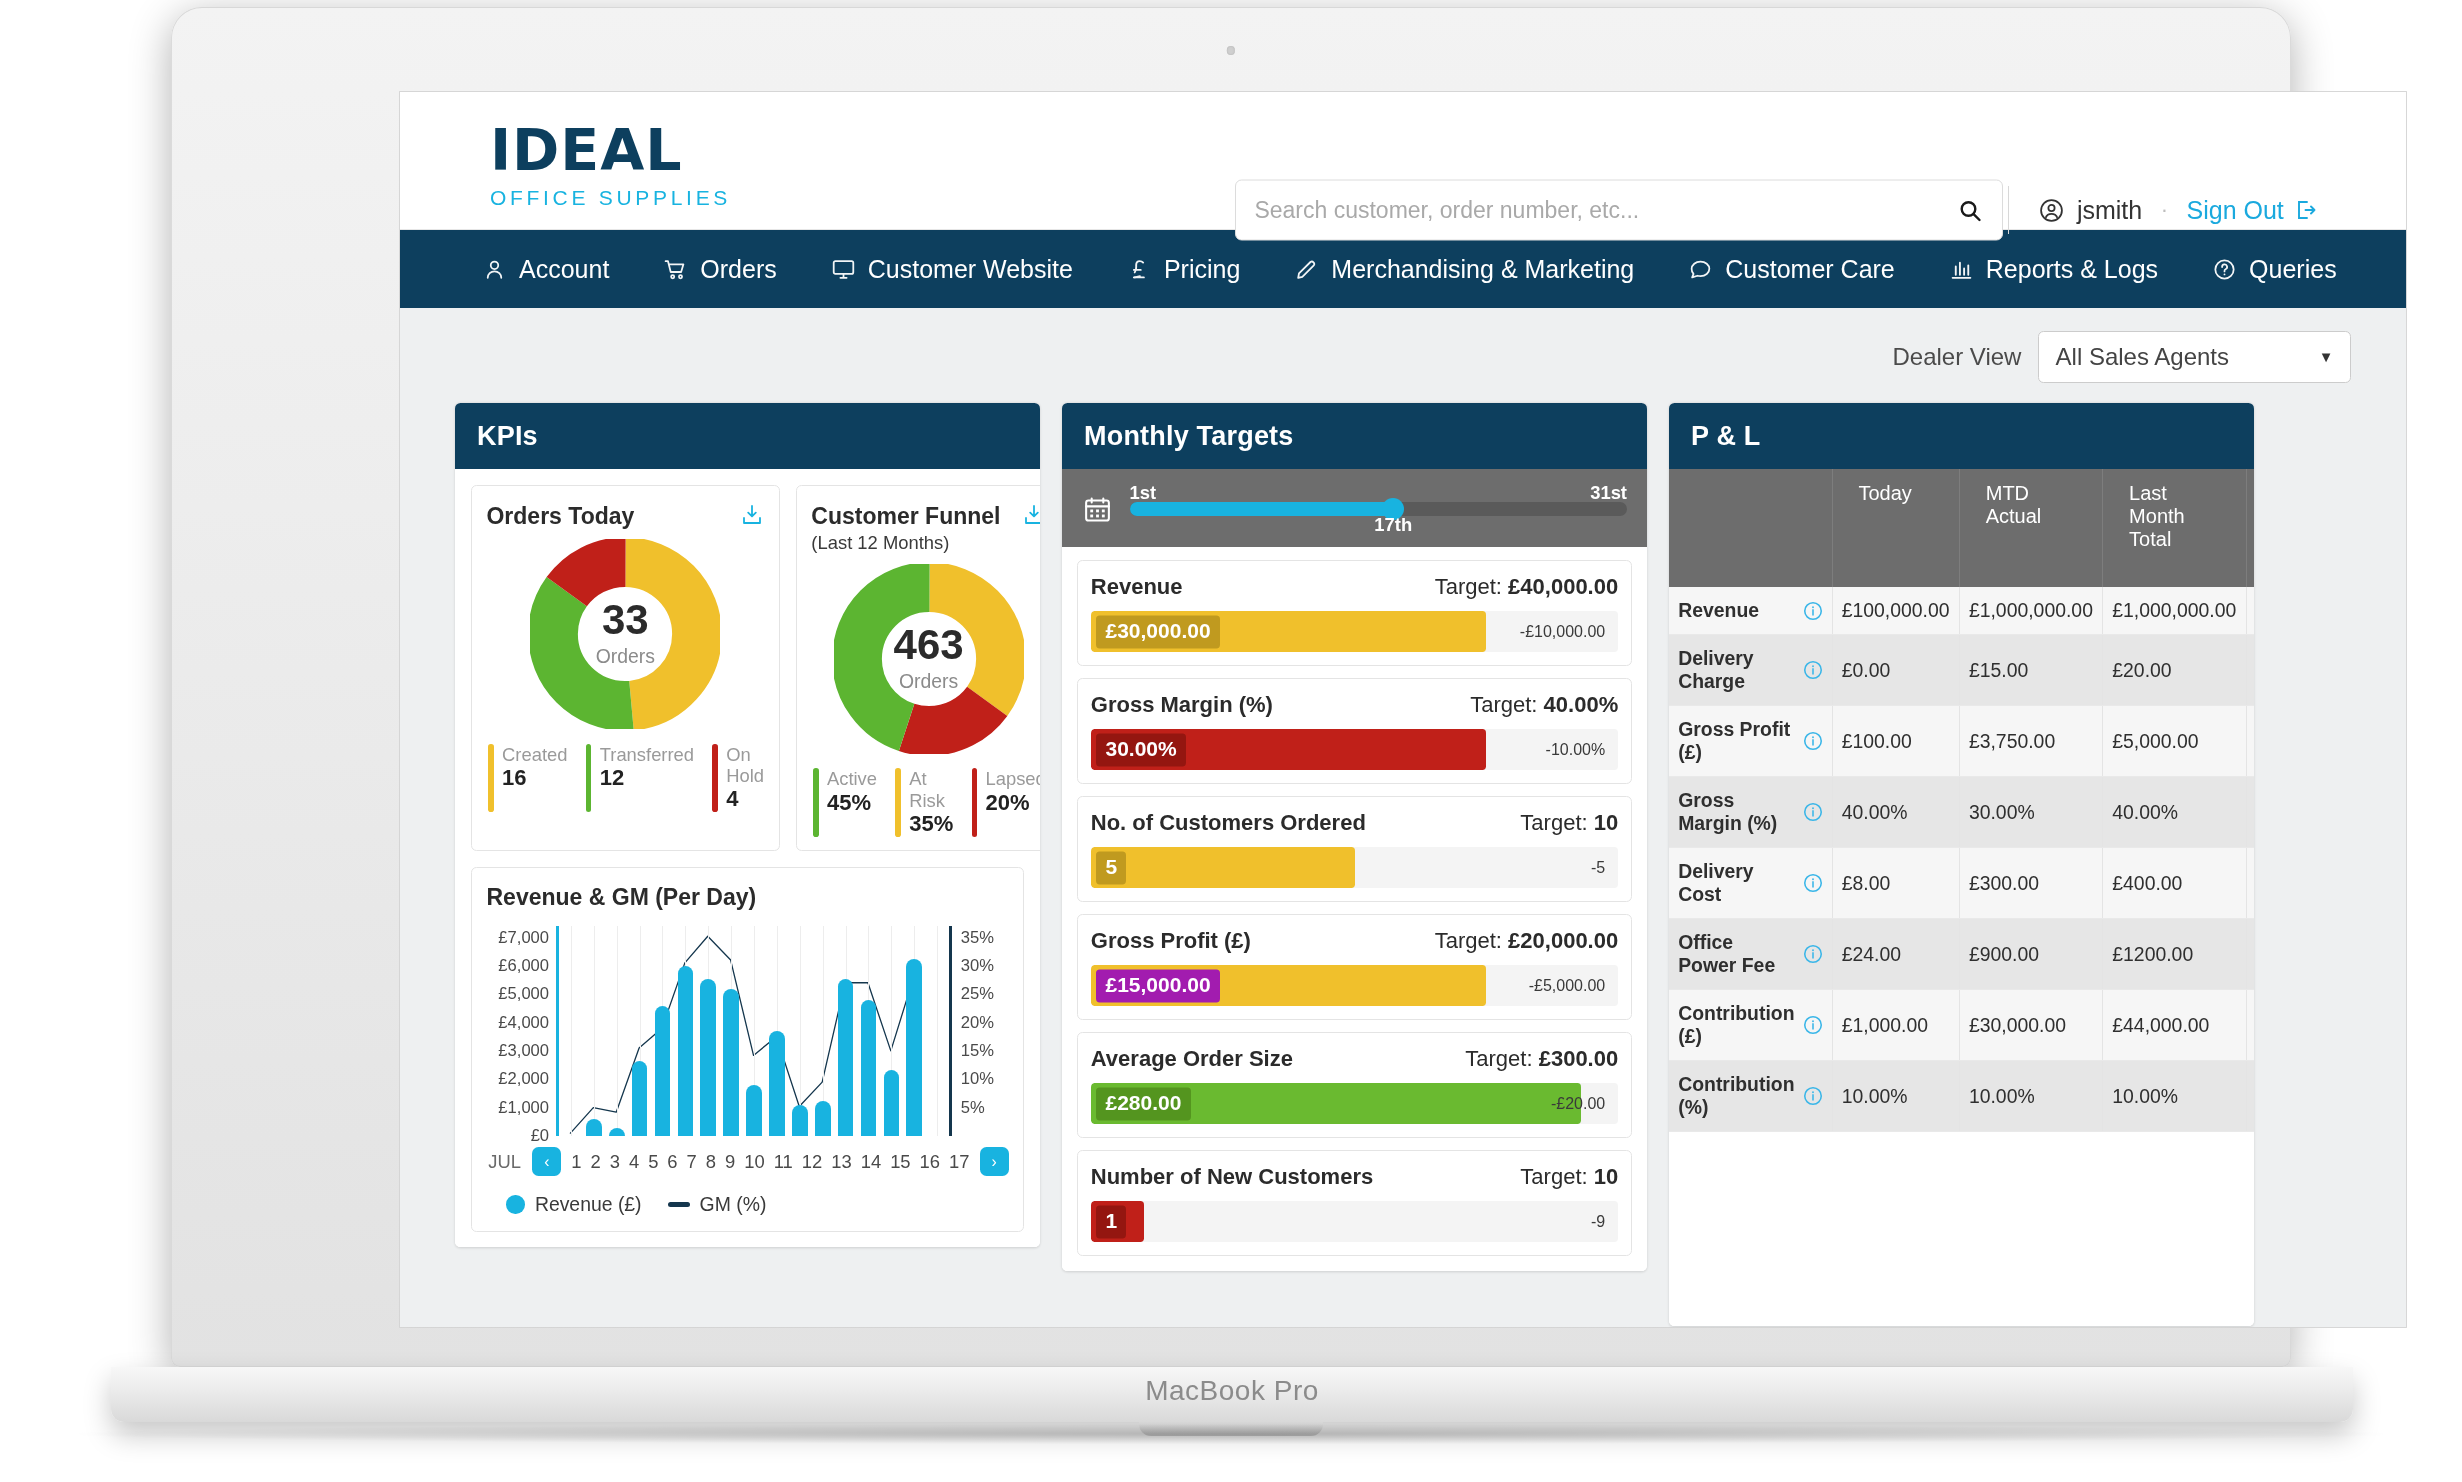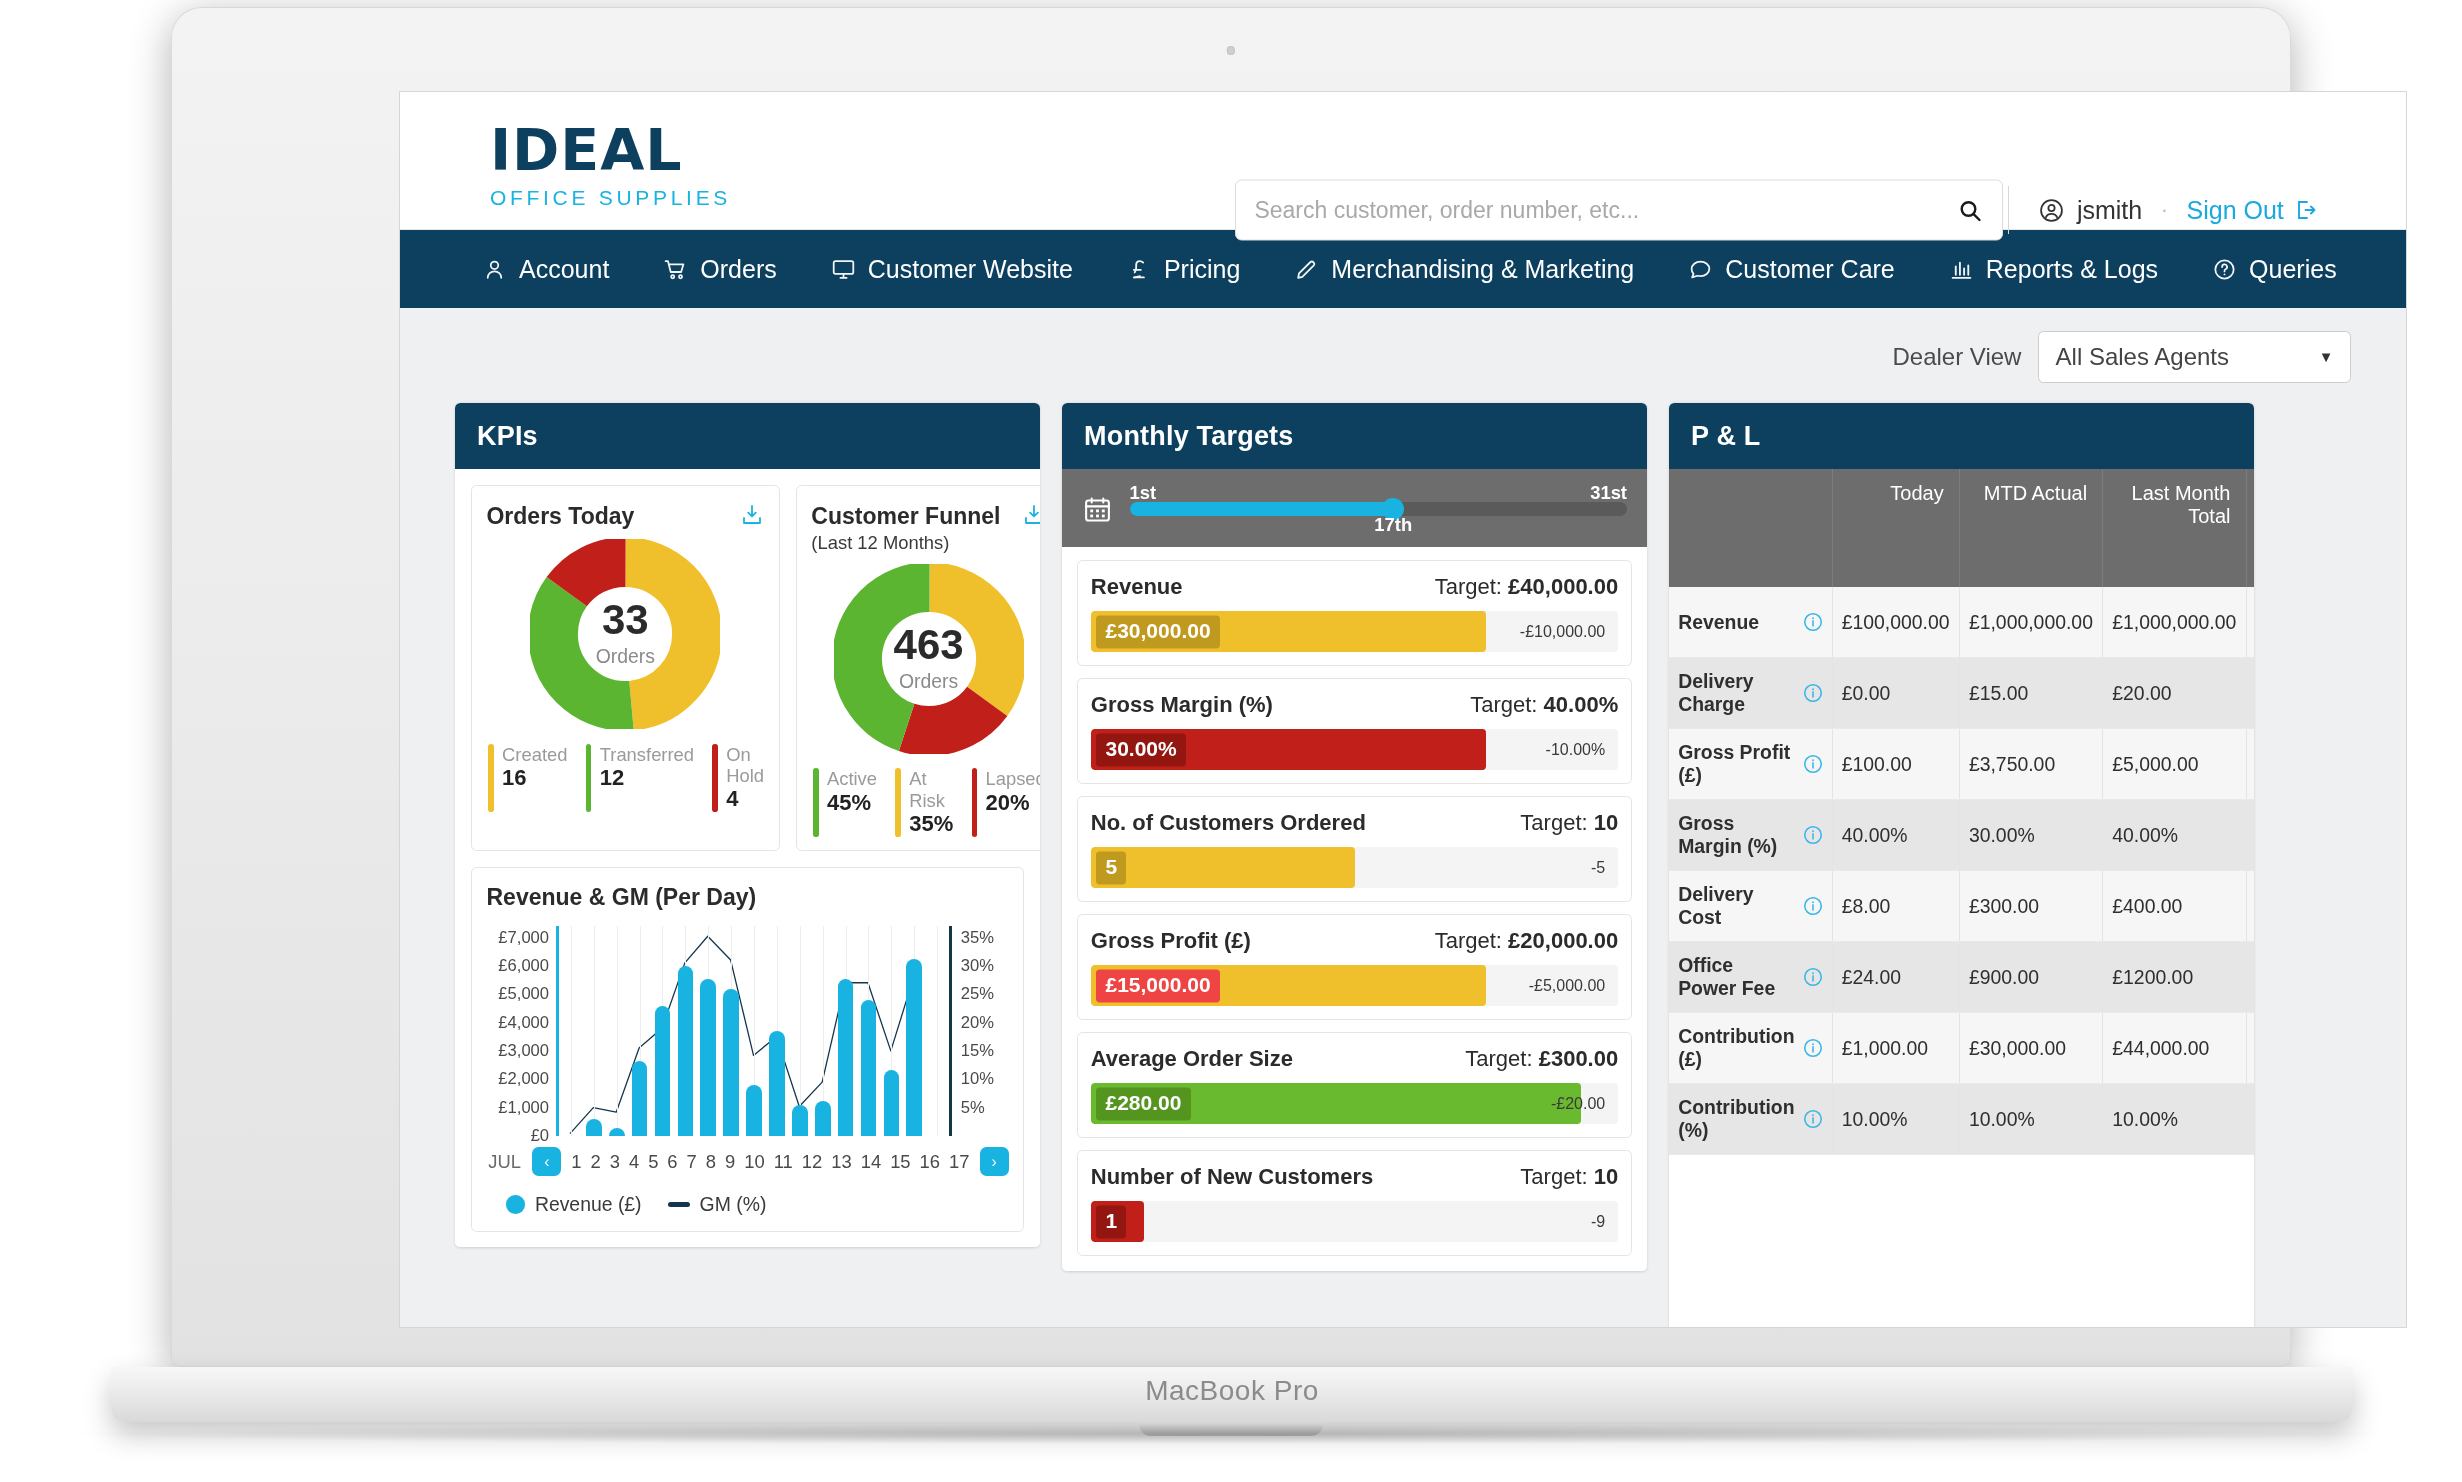--- a/index.html
+++ b/index.html
@@ -238,21 +238,21 @@
   }
   .mt-diff {
     position: absolute; right: 13px; top: 50%; transform: translateY(-50%);
     font-size: 16px; color: #3a3a3a; white-space: nowrap;
   }
 
   
   .pl-table { width: 100%; border-collapse: collapse; background: #fff; }
   .pl-table th {
     background: #6d6d6d; color: #fff; font-size: 20px; font-weight: 400;
-    text-align: right; padding: 13px 15px; vertical-align: top;
+    text-align: left; padding: 13px 26px; vertical-align: top;
     border-right: 0.9px solid #7d7d7d;
   }
   .pl-table th:first-child { width: 138px; }
   .pl-table td {
     font-size: 19.4px; color: #2f2f2f; padding: 12px 9.2px; vertical-align: middle;
     border-right: 0.9px solid #e4e4e4; border-bottom: 0.9px solid #e9e9e9;
   }
   .pl-table tr:nth-child(odd) td { background: #f6f6f6; }
   .pl-table tr:nth-child(even) td { background: #e6e6e6; }
   .pl-rowlabel { font-weight: 700; color: #2b2b2b; position: relative; padding-right: 37px !important; }
@@ -656,21 +656,21 @@
                     <span class="mt-diff">-5</span>
                   </div>
                 </div>
                 <div class="mt-row">
                   <div class="mt-head">
                     <span class="mt-name">Gross Profit (£)</span>
                     <span class="mt-target">Target: <b>£20,000.00</b></span>
                   </div>
                   <div class="mt-prog">
                     <div class="mt-bar" style="width: 75%; background: rgb(240, 192, 44);"></div>
-                    <span class="mt-chip" style="background: #ef4444;">£15,000.00</span>
+                    <span class="mt-chip" style="background: #a21caf;">£15,000.00</span>
                     <span class="mt-diff">-£5,000.00</span>
                   </div>
                 </div>
                 <div class="mt-row">
                   <div class="mt-head">
                     <span class="mt-name">Average Order Size</span>
                     <span class="mt-target">Target: <b>£300.00</b></span>
                   </div>
                   <div class="mt-prog">
                     <div class="mt-bar" style="width: 93%; background: rgb(106, 186, 48);"></div>

